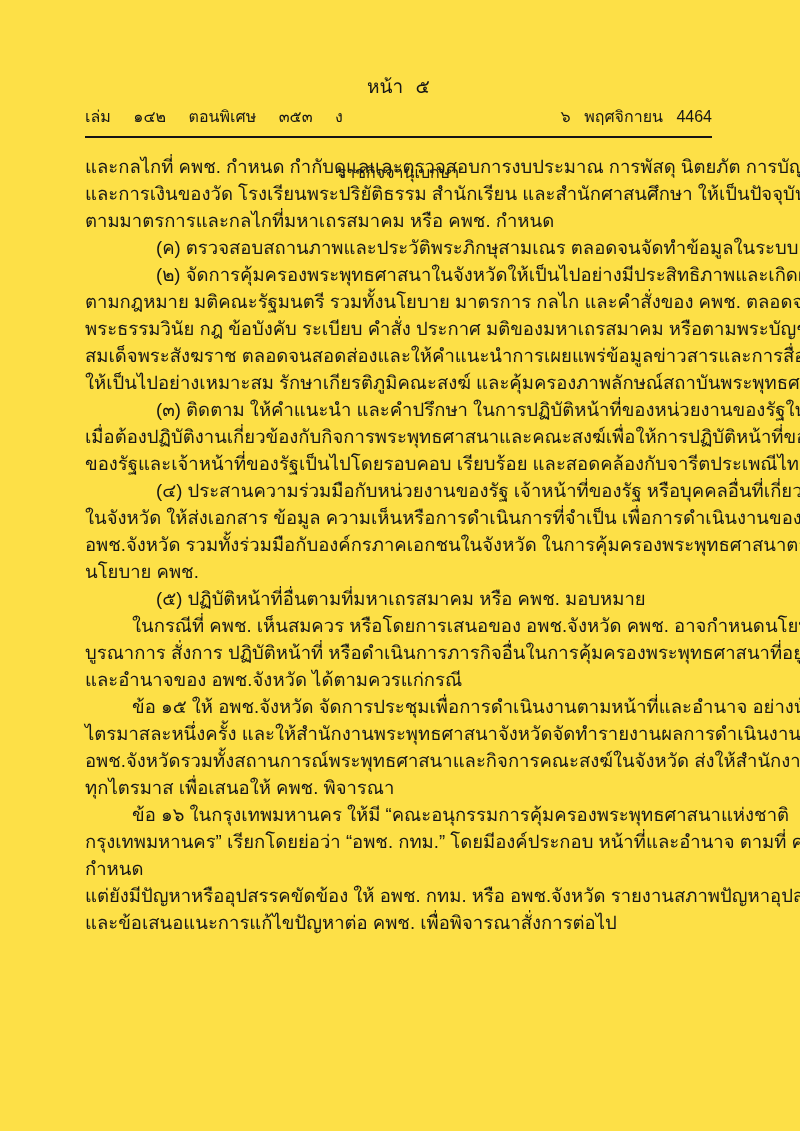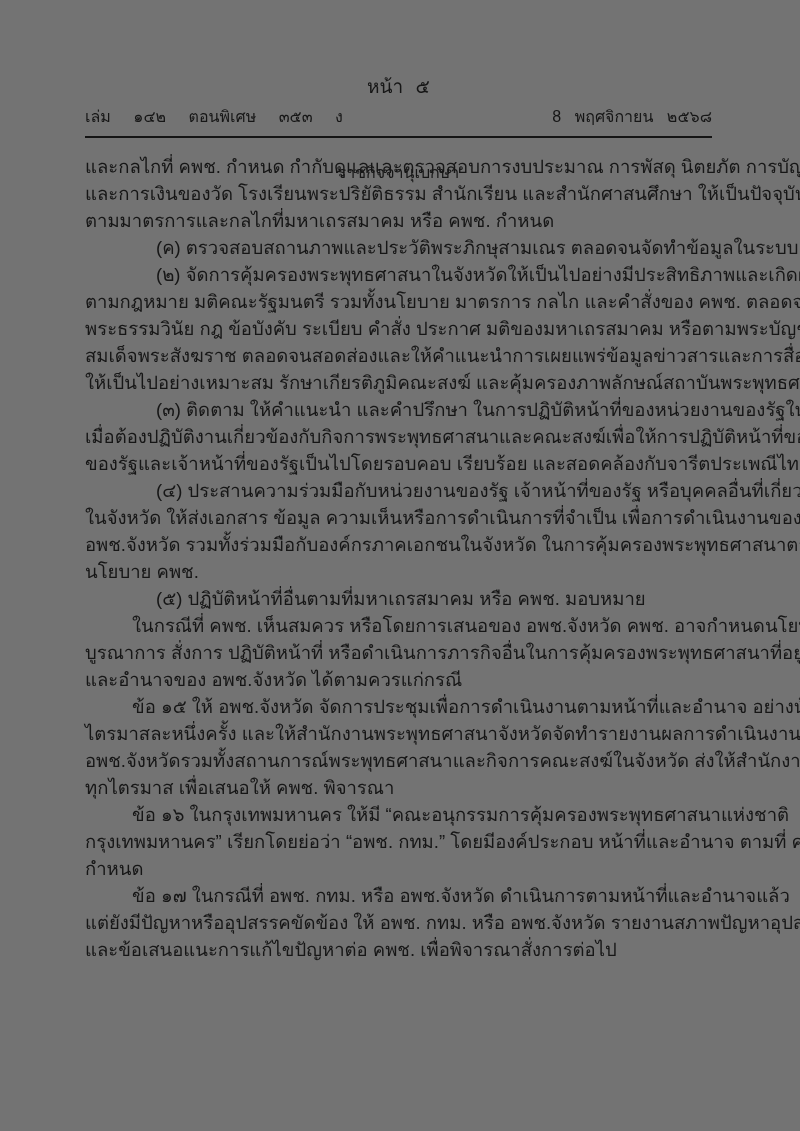--- a/index.html
+++ b/index.html
@@ -1,20 +1,20 @@
 <!DOCTYPE html>
 <html lang="th"><head>
 <meta charset="utf-8">
 <style>
   html, body { margin: 0; padding: 0; background: #ffffff; }
   .page {
     position: relative;
     width: 800px;
     height: 1131px;
-    background: #737373;
+    background: #fde047;
     color: #161616;
     font-family: "Liberation Sans", "DejaVu Sans", sans-serif;
     overflow: hidden;
   }
   .content {
     position: absolute;
     left: 85px;
     top: 0;
     width: 627px;
   }
@@ -85,21 +85,21 @@
 
     <div class="masthead">
       <div class="mast-left">
         <span class="tok">เล่ม</span>
         <span class="tok">๑๔๒</span>
         <span class="tok">ตอนพิเศษ</span>
         <span class="tok">๓๕๓</span>
         <span class="tok">ง</span>
       </div>
       <div class="mast-center">ราชกิจจานุเบกษา</div>
-      <div class="mast-right">8 พฤศจิกายน ๒๕๖๘</div>
+      <div class="mast-right">๖ พฤศจิกายน 4464</div>
     </div>
 
     <div class="header-rule"></div>
 
     <div class="doc-body" id="doc-body">
         <div class="ln">และกลไกที่ คพช. กำหนด กำกับดูแลและตรวจสอบการงบประมาณ การพัสดุ นิตยภัต การบัญชี</div>
         <div class="ln">และการเงินของวัด โรงเรียนพระปริยัติธรรม สำนักเรียน และสำนักศาสนศึกษา ให้เป็นปัจจุบันอยู่เสมอ</div>
         <div class="ln last">ตามมาตรการและกลไกที่มหาเถรสมาคม หรือ คพช. กำหนด</div>
         <div class="ln ind-item">(ค) ตรวจสอบสถานภาพและประวัติพระภิกษุสามเณร ตลอดจนจัดทำข้อมูลในระบบ</div>
         <div class="ln ind-item">(๒) จัดการคุ้มครองพระพุทธศาสนาในจังหวัดให้เป็นไปอย่างมีประสิทธิภาพและเกิดผลสัมฤทธิ์</div>
@@ -118,19 +118,18 @@
         <div class="ln ind-clause">ในกรณีที่ คพช. เห็นสมควร หรือโดยการเสนอของ อพช.จังหวัด คพช. อาจกำหนดนโยบาย</div>
         <div class="ln">บูรณาการ สั่งการ ปฏิบัติหน้าที่ หรือดำเนินการภารกิจอื่นในการคุ้มครองพระพุทธศาสนาที่อยู่ในหน้าที่</div>
         <div class="ln last">และอำนาจของ อพช.จังหวัด ได้ตามควรแก่กรณี</div>
         <div class="ln ind-clause">ข้อ ๑๕ ให้ อพช.จังหวัด จัดการประชุมเพื่อการดำเนินงานตามหน้าที่และอำนาจ อย่างน้อย</div>
         <div class="ln">ไตรมาสละหนึ่งครั้ง และให้สำนักงานพระพุทธศาสนาจังหวัดจัดทำรายงานผลการดำเนินงานของ</div>
         <div class="ln">อพช.จังหวัดรวมทั้งสถานการณ์พระพุทธศาสนาและกิจการคณะสงฆ์ในจังหวัด ส่งให้สำนักงานเป็นประจำ</div>
         <div class="ln last">ทุกไตรมาส เพื่อเสนอให้ คพช. พิจารณา</div>
         <div class="ln ind-clause">ข้อ ๑๖ ในกรุงเทพมหานคร ให้มี “คณะอนุกรรมการคุ้มครองพระพุทธศาสนาแห่งชาติ</div>
         <div class="ln">กรุงเทพมหานคร” เรียกโดยย่อว่า “อพช. กทม.” โดยมีองค์ประกอบ หน้าที่และอำนาจ ตามที่ คพช.</div>
         <div class="ln last">กำหนด</div>
-        <div class="ln ind-clause">ข้อ ๑๗ ในกรณีที่ อพช. กทม. หรือ อพช.จังหวัด ดำเนินการตามหน้าที่และอำนาจแล้ว</div>
         <div class="ln">แต่ยังมีปัญหาหรืออุปสรรคขัดข้อง ให้ อพช. กทม. หรือ อพช.จังหวัด รายงานสภาพปัญหาอุปสรรค</div>
         <div class="ln last">และข้อเสนอแนะการแก้ไขปัญหาต่อ คพช. เพื่อพิจารณาสั่งการต่อไป</div>
       </div>
 
   </div>
 </div>
 
 </body></html>

